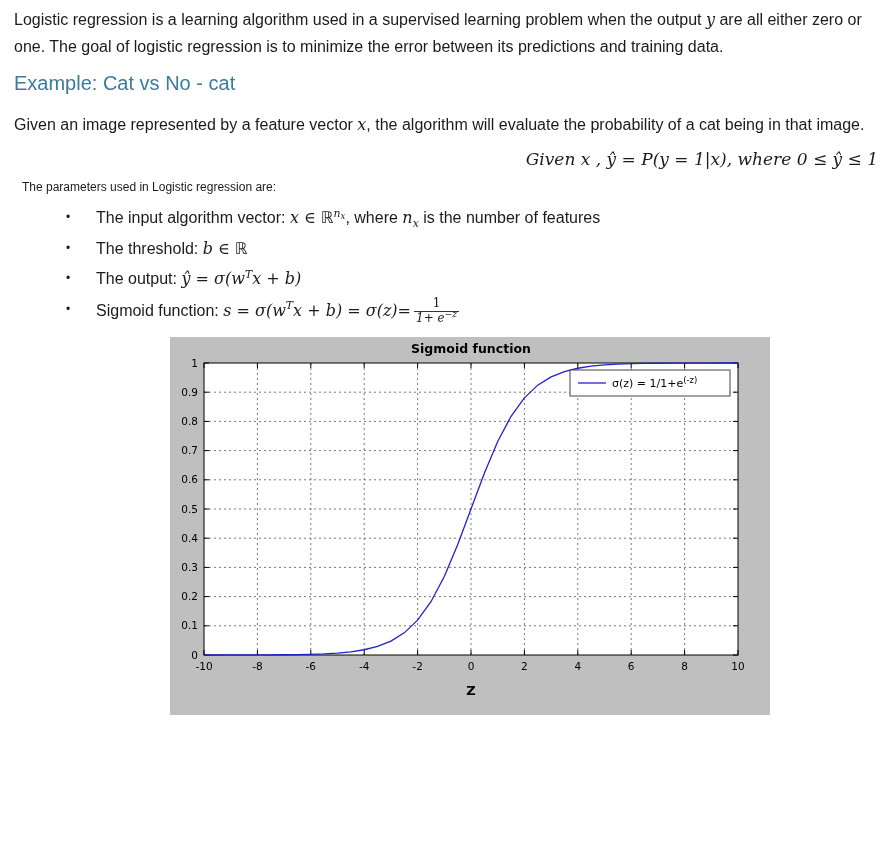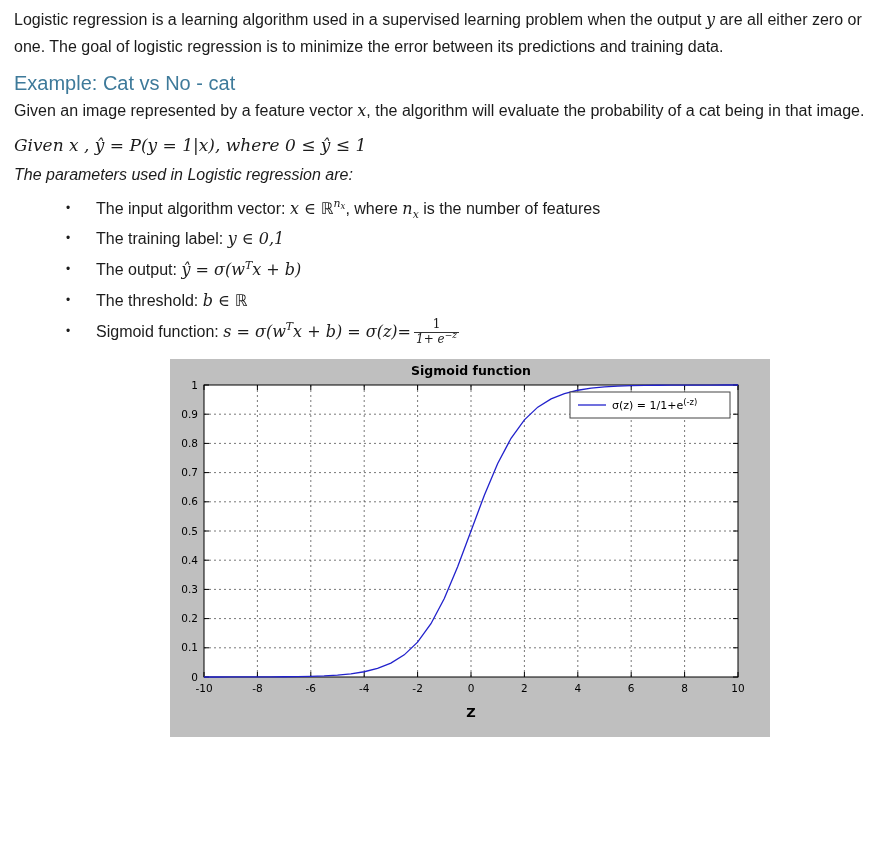--- a/index.html
+++ b/index.html
@@ -1,27 +1,27 @@
 <!DOCTYPE html>
 <html><head>
 <meta charset="utf-8">
 <style>
   html, body { margin:0; padding:0; background:#ffffff; }
   body { font-family:"Liberation Sans","DejaVu Sans",sans-serif; color:#1b1b1b; }
   .page { width:892px; height:776px; overflow:hidden; box-sizing:border-box; padding:6px 14px 0 14px; }
   p.body { font-size:16px; line-height:1.7; margin:0; }
-  h2.heading { font-size:20px; font-weight:400; color:#3e7a9a; margin:12px 0 2px 0; }
+  h2.heading { font-size:20px; font-weight:400; color:#3e7a9a; margin:12px 0 16px 0; }
   .mvar { font-family:"DejaVu Serif","DejaVu Sans",serif; font-style:italic; }
   sup, sub { line-height:0; }
   sup.msup { font-size:0.68em; font-family:"DejaVu Serif","DejaVu Sans",serif; font-style:italic;margin-top:36px; }
   sub.msub { font-size:0.68em; font-family:"DejaVu Serif","DejaVu Sans",serif; font-style:italic; }
   .ssub { font-size:0.78em; vertical-align:-0.25em; }
-  .equation { text-align:left; font-family:"DejaVu Serif","DejaVu Sans",serif; font-style:italic;
+  .equation { text-align:right; font-family:"DejaVu Serif","DejaVu Sans",serif; font-style:italic;
               font-size:17px; margin:10px 0 6px 0; }
-  p.params { font-size:16px; line-height:1.7; margin:0;font-style:italic; }
+  p.params { font-size:12px; line-height:1.7; margin:8px; }
   ul.bullets { list-style:none; margin:8px 0 0 0; padding:0 0 0 52px; }
   ul.bullets li { font-size:16px; line-height:1.6; margin-bottom:5px; }
   .bmark { display:inline-block; width:30px; font-size:12px; vertical-align:2px; }
   .frac { display:inline-block; vertical-align:middle; text-align:center; font-size:12px;
           line-height:1.15; font-family:"DejaVu Serif","DejaVu Sans",serif; margin-left:3px; }
   .frac .num { display:block; border-bottom:1px solid #333; padding:0 4px; }
   .frac .den { display:block; padding:0 2px; }
   .frac .den .mvar { }
   .frac sup { font-size:0.75em; }
   .chart-wrap { margin:12px 0 0 156px; width:600px; height:378px; }
@@ -39,26 +39,25 @@
   <p class="body"><span>Given an image represented by a feature vector </span><span class="mvar">x</span><span>, the algorithm will evaluate the probability of a cat being in that image.</span></p>
 
   <p class="equation"><span>Given x ,  ŷ = P(y = 1|x), where 0 ≤ ŷ ≤ 1</span></p>
 
   <p class="params">The parameters used in Logistic regression are:</p>
 
   <ul class="bullets">
 
     <li><span class="bmark">•</span><span>The input algorithm vector:  </span><span class="mvar">x ∈ ℝ</span><sup class="msup"><span>n</span><span class="ssub">x</span></sup><span>, where </span><span class="mvar">n</span><sub class="msub">x</sub><span> is the number of features</span></li>
 
-    <li><span class="bmark">•</span><span>The training label:  </span><span class="mvar">y ∈ 0,1</span></li>
 
 
+    <li><span class="bmark">•</span><span>The threshold: </span><span class="mvar">b ∈ ℝ</span></li>
+
     <li><span class="bmark">•</span><span>The output: </span><span class="mvar">ŷ = σ(w</span><sup class="msup">T</sup><span class="mvar">x + b)</span></li>
-
-    <li><span class="bmark">•</span><span>The threshold: </span><span class="mvar">b ∈ ℝ</span></li>
 
     <li><span class="bmark">•</span><span>Sigmoid function: </span><span class="mvar">s = σ(w</span><sup class="msup">T</sup><span class="mvar">x + b) = σ(z)=</span><span class="frac"><span class="num">1</span><span class="den"><span class="mvar">1+ e</span><sup class="mvar">−z</sup></span></span></li>
 
   </ul>
 
   <div class="chart-wrap" id="chart-mount">
       <svg width="600" height="378">
         <rect x="0" y="0" width="600" height="378" fill="#bfbfbf"></rect>
         <rect x="34" y="26" width="534" height="292" fill="#ffffff" stroke="#000" stroke-width="1"></rect>
         <g stroke="#555555" stroke-width="0.8" stroke-dasharray="2 3">

